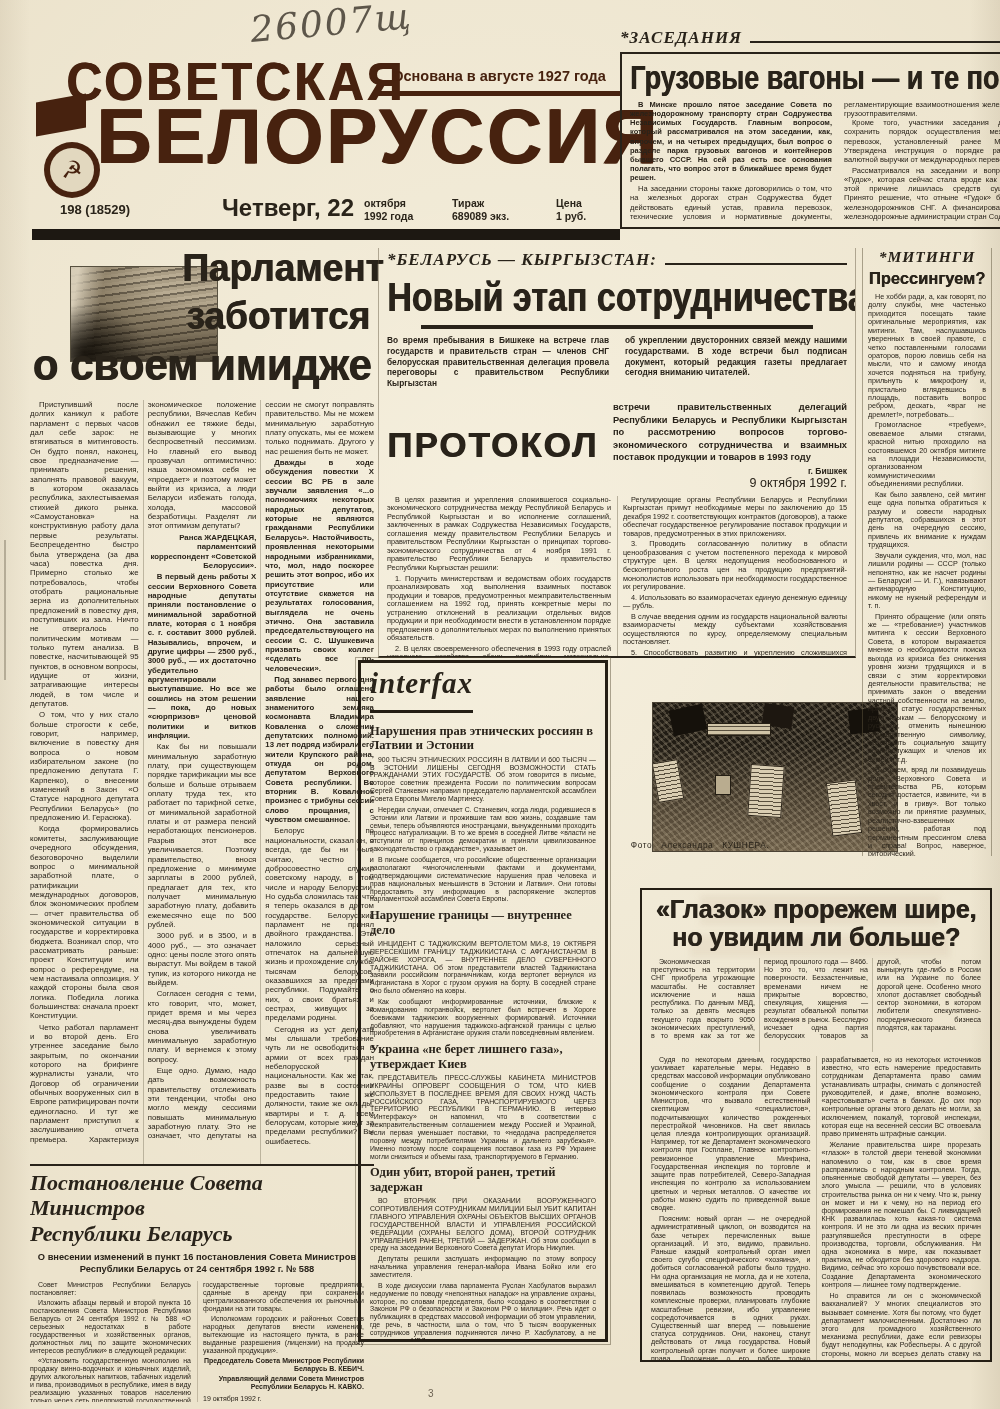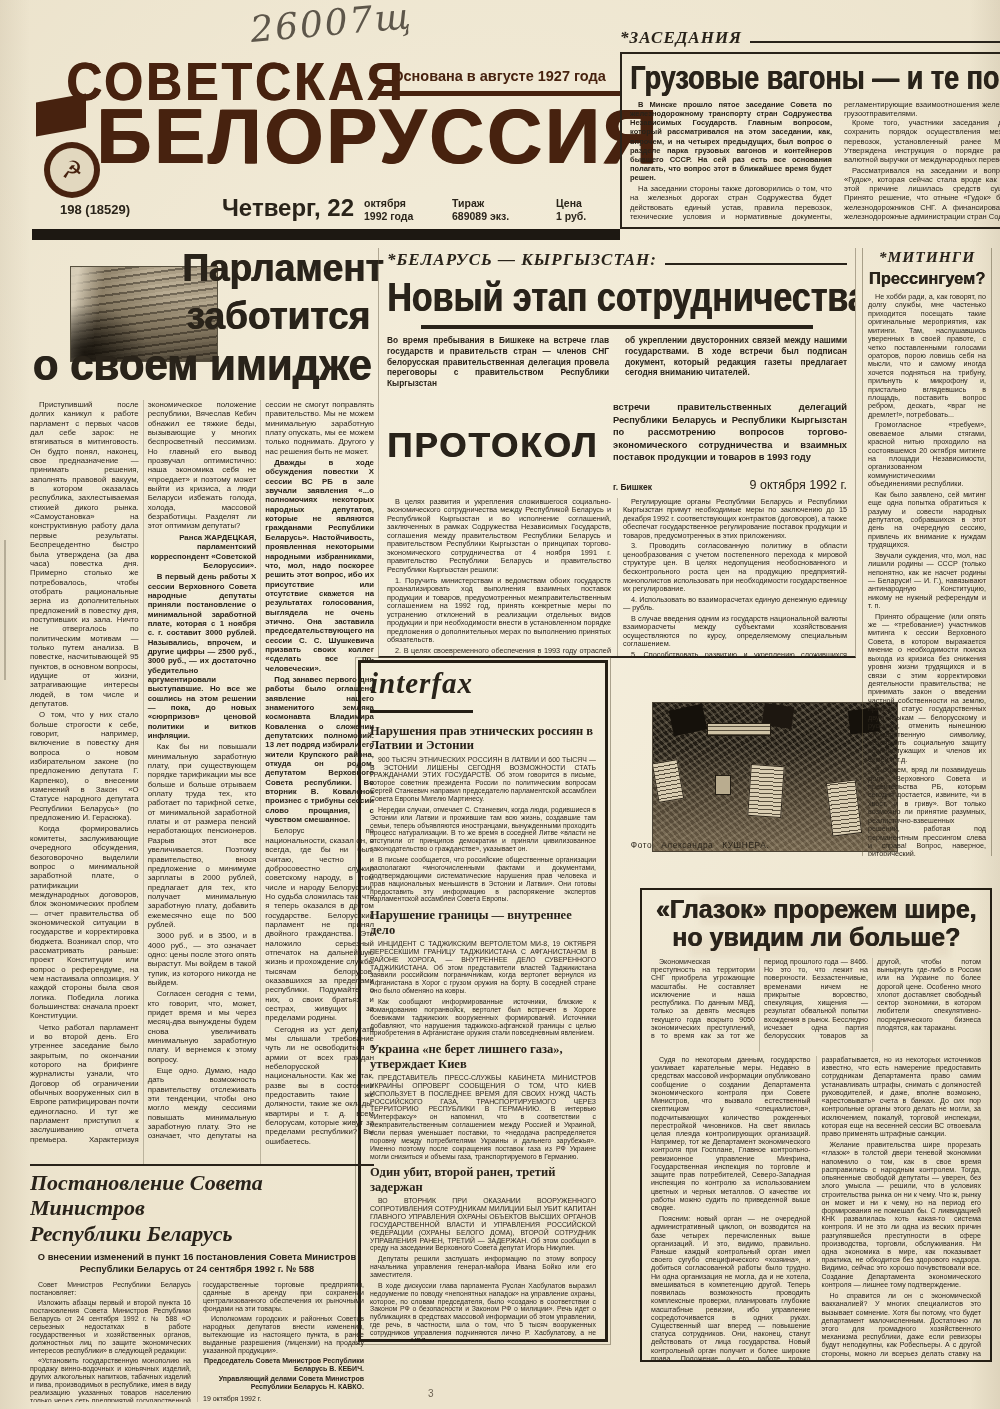--- a/index.html
+++ b/index.html
@@ -76,21 +76,21 @@
     border-right:1px solid rgba(95,85,62,.45);border-bottom:2px solid #29231a;padding:0 8px;overflow:hidden;}
   .khead{text-align:center;font-weight:bold;font-size:34px;white-space:nowrap;margin-top:4px;
     transform:scaleY(1.2);transform-origin:center top;text-shadow:.7px 0 0 currentColor;}
   .khead-bar{height:4px;background:#29231a;width:392px;margin:12px auto 6px;}
   .klead{column-count:2;column-gap:16px;font-weight:bold;font-size:8.3px;line-height:1.3;text-align:justify;height:62px;overflow:hidden;}
   .krow{display:flex;gap:14px;margin-top:4px;}
   .kword{width:212px;font-size:35px;font-weight:bold;letter-spacing:2px;padding-top:24px;
     text-shadow:.8px 0 0 currentColor;}
   .kright{flex:1;}
   .kdesc{font-weight:bold;font-size:9.3px;line-height:1.35;text-align:justify;}
-  .kpd{display:flex;justify-content:space-between;align-items:flex-end;margin-top:14px;}
+  .kpd{display:flex;justify-content:space-between;align-items:flex-end;margin-top:2px;flex-direction:column;}
   .kplace{font-weight:bold;font-size:8.5px;}
   .kdate{font-size:12.5px;}
   .kbody{column-count:2;column-gap:12px;column-rule:1px solid rgba(95,85,62,.4);
     font-size:7.3px;line-height:1.17;text-align:justify;height:198px;overflow:hidden;margin-top:6px;}
   .kbody p{text-indent:8px;margin:0 0 2px;}
 
   
   .interfax{left:358px;top:660px;width:250px;height:682px;border:3px solid #241e14;
     outline:1px solid rgba(95,85,62,.5);outline-offset:2px;padding:6px 9px;overflow:hidden;}
   .ifx-logo{font-family:"Liberation Serif",serif;font-style:italic;font-weight:bold;font-size:29px;
@@ -258,21 +258,21 @@
         </div>
       </div>
     </div>
     <div class="kbody" data-interactable="false">
         <p data-interactable="false">В целях развития и укрепления сложившегося социально-экономического сотрудничества между Республикой Беларусь и Республикой Кыргызстан и во исполнение соглашений, заключенных в рамках Содружества Независимых Государств, соглашения между правительством Республики Беларусь и правительством Республики Кыргызстан о принципах торгово-экономического сотрудничества от 4 ноября 1991 г. правительство Республики Беларусь и правительство Республики Кыргызстан решили:</p>
         <p data-interactable="false">1. Поручить министерствам и ведомствам обоих государств проанализировать ход выполнения взаимных поставок продукции и товаров, предусмотренных межправительственным соглашением на 1992 год, принять конкретные меры по устранению отклонений в реализации отдельных видов продукции и при необходимости внести в установленном порядке предложения о дополнительных мерах по выполнению принятых обязательств.</p>
         <p data-interactable="false">2. В целях своевременного обеспечения в 1993 году отраслей народного хозяйства обеих республик материально-техническими, сырьевыми ресурсами и товарами предусмотреть взаимные поставки продукции согласно приложениям 1 и 2.*</p>
         <p data-interactable="false">Регулирующие органы Республики Беларусь и Республики Кыргызстан примут необходимые меры по заключению до 15 декабря 1992 г. соответствующих контрактов (договоров), а также обеспечат государственное регулирование поставок продукции и товаров, предусмотренных в этих приложениях.</p>
         <p data-interactable="false">3. Проводить согласованную политику в области ценообразования с учетом постепенного перехода к мировой структуре цен. В целях недопущения необоснованного и бесконтрольного роста цен на продукцию предприятий-монополистов использовать при необходимости государственное их регулирование.</p>
         <p data-interactable="false">4. Использовать во взаиморасчетах единую денежную единицу — рубль.</p>
-        <p data-interactable="false">В случае введения одним из государств национальной валюты взаиморасчеты между субъектами хозяйствования осуществляются по курсу, определяемому специальным соглашением.</p>
+        <p data-interactable="false">В случае введения одним из государств национальной валюты взаиморасчеты между субъектами хозяйствования осуществляются по курсу, определяемому специальным постановляет.</p>
         <p data-interactable="false">5. Способствовать развитию и укреплению сложившихся прямых связей между субъектами хозяйствования обоих государств.</p>
         <p data-interactable="false">6. Настоящий протокол с приложениями 1 и 2 является неотъемлемой частью соглашения между правительством Республики Беларусь и правительством Республики Кыргызстан о принципах торгово-экономического сотрудничества от 4 ноября 1991 г. Он может быть изменен и дополнен по обоюдному согласию правительства Республики Беларусь и правительства Республики Кыргызстан.</p>
       </div>
   </section>
 
   <section class="abs interfax" data-interactable="false">
     <div class="ifx-logo" data-interactable="false">interfax</div>
     <div class="ifx-item" data-interactable="false">
       <h3 data-interactable="false">Нарушения прав этнических россиян в Латвии и Эстонии</h3>
       <div class="ifx-paras" data-interactable="false">

